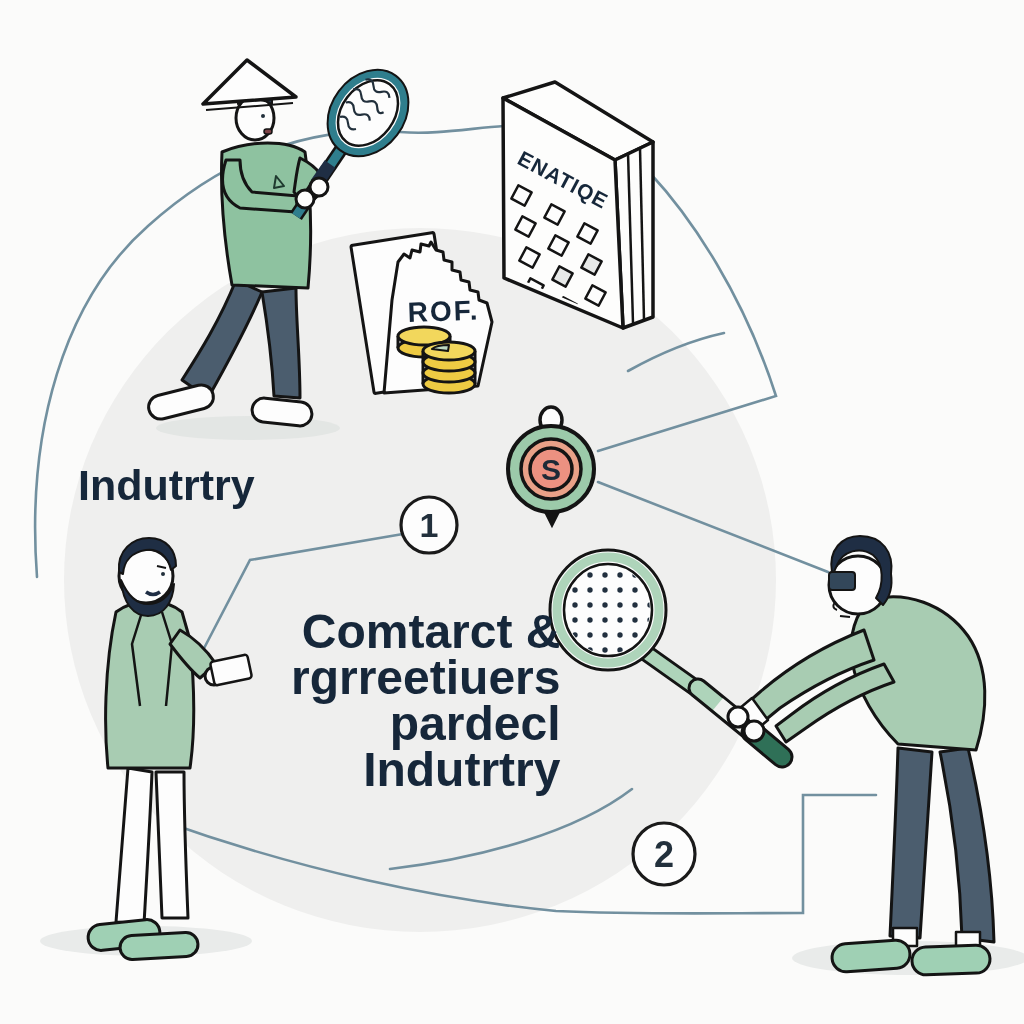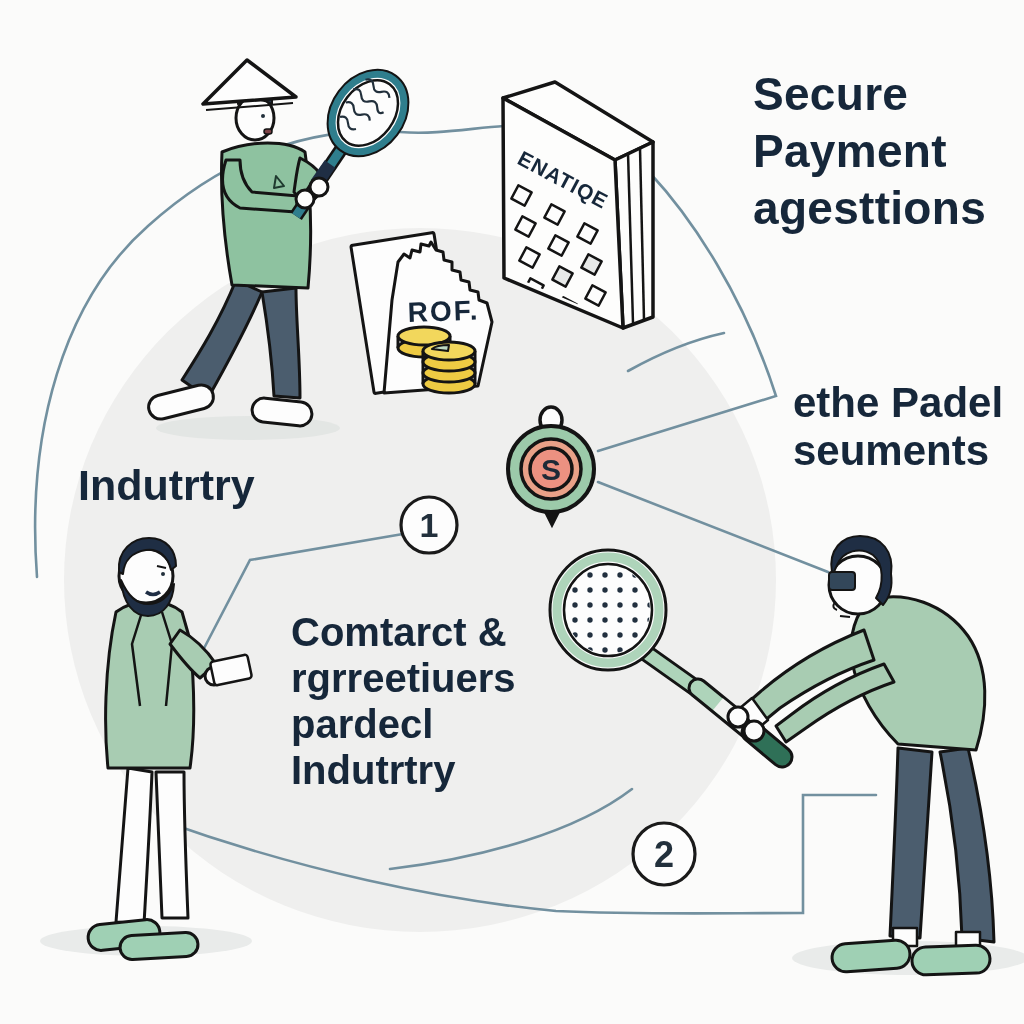--- a/index.html
+++ b/index.html
@@ -3,21 +3,21 @@
 <meta charset="utf-8">
 <style>
   html,body{margin:0;padding:0;background:#fbfbfa;}
   .stage{position:relative;width:1024px;height:1024px;background:#fbfbfa;overflow:hidden;
          font-family:"Liberation Sans",sans-serif;}
   .stage svg{position:absolute;left:0;top:0;}
   .label{position:absolute;white-space:pre-line;font-weight:bold;color:#16273a;}
   .label-title{left:753px;top:66px;font-size:46px;line-height:57px;letter-spacing:.3px;}
   .label-padel{left:793px;top:379px;font-size:42px;line-height:48px;}
   .label-mist{left:78px;top:461px;font-size:43px;}
-  .label-contract{left:291px;top:609px;font-size:40px;line-height:46px;}
+  .label-contract{left:291px;top:609px;font-size:48px;line-height:46px;text-align:right;}
   svg text{font-family:"Liberation Sans",sans-serif;}
 </style>
 </head>
 <body>
 
 <div class="stage">
 
 <svg width="1024" height="1024" viewBox="0 0 1024 1024">
   <defs>
     <pattern id="padel-dots" width="15" height="15" patternUnits="userSpaceOnUse">
@@ -187,24 +187,19 @@
   <g>
     <circle cx="429" cy="525" r="28" fill="#fdfdfd" stroke="#1a1a1a" stroke-width="3.2"></circle>
     <text x="429" y="537" text-anchor="middle" font-size="34" font-weight="bold" fill="#22303c">1</text>
   </g>
   <g>
     <circle cx="664" cy="854" r="31" fill="#fdfdfd" stroke="#1a1a1a" stroke-width="3.2"></circle>
     <text x="664" y="867" text-anchor="middle" font-size="36" font-weight="bold" fill="#22303c">2</text>
   </g>
 </svg>
 
-  <div class="label label-title">Secure
-Payment
-agesttions</div>
-  <div class="label label-padel">ethe Padel
-seuments</div>
   <div class="label label-mist">Indutrtry</div>
   <div class="label label-contract">Comtarct &amp;
 rgrreetiuers
 pardecl
 Indutrtry</div>
 
 </div>
 
 </body></html>

